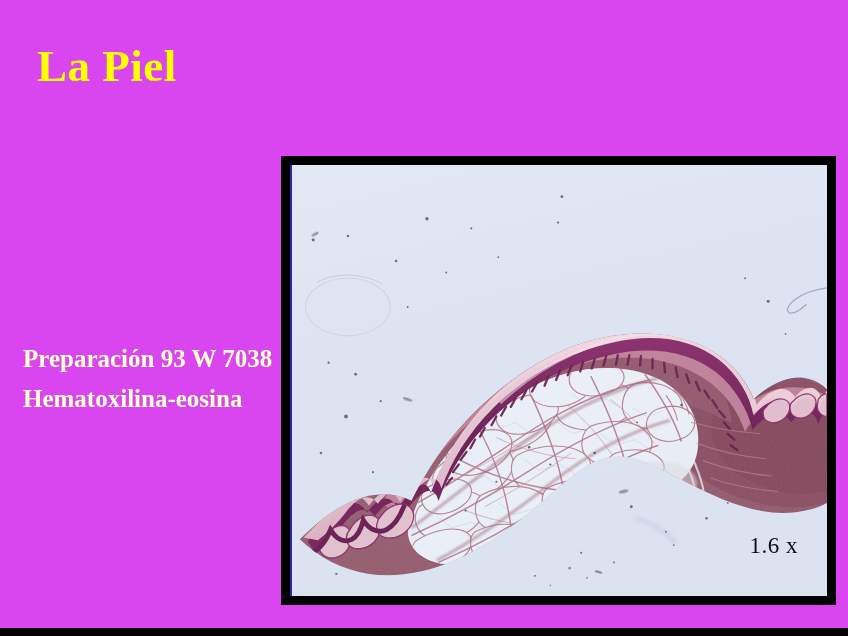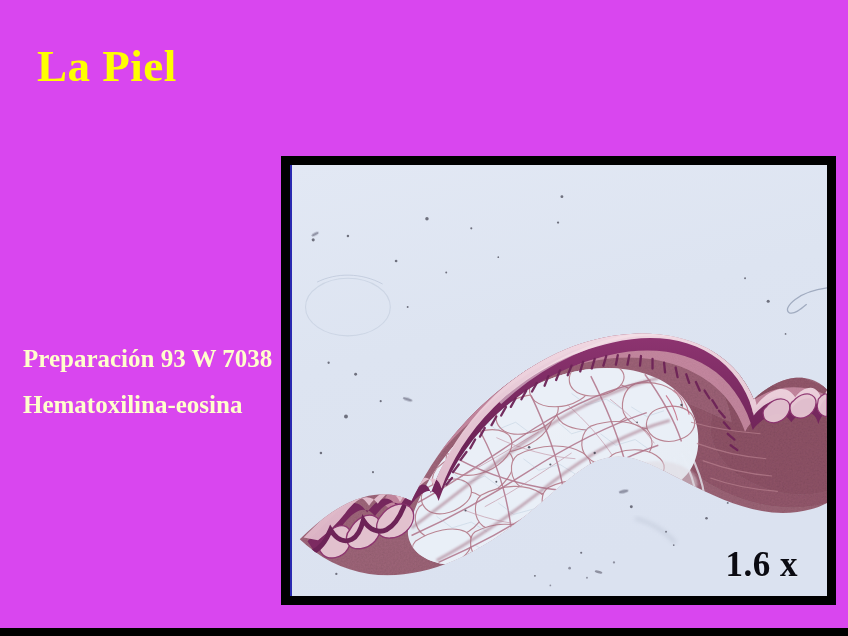--- a/index.html
+++ b/index.html
@@ -38,21 +38,21 @@
     width: 250px;
   }
   .caption-line {
     font-size: 25px;
     font-weight: bold;
     color: #FFFFCC;
     line-height: 1.05;
     white-space: nowrap;
   }
   .caption-line + .caption-line {
-    margin-top: 20px;
+    margin-top: 14px;
   }
 
   
   .micrograph-frame {
     position: absolute;
     left: 281px;
     top: 156px;
     width: 555px;
     height: 449px;
     background: #000000;
@@ -72,23 +72,23 @@
   .micrograph-svg {
     display: block;
     width: 100%;
     height: 100%;
   }
 
   
   .magnification-label {
     position: absolute;
     right: 29px;
-    bottom: 14px;
-    font-size: 35px;
-    font-weight: bold;
+    bottom: 39px;
+    font-size: 23px;
+    font-weight: normal;
     color: #0b0b12;
     line-height: 1;
     letter-spacing: 0.5px;
     white-space: nowrap;
     text-shadow: 0 1px 1px rgba(255,255,255,0.35);
   }
 </style>
 </head>
 <body>
 

